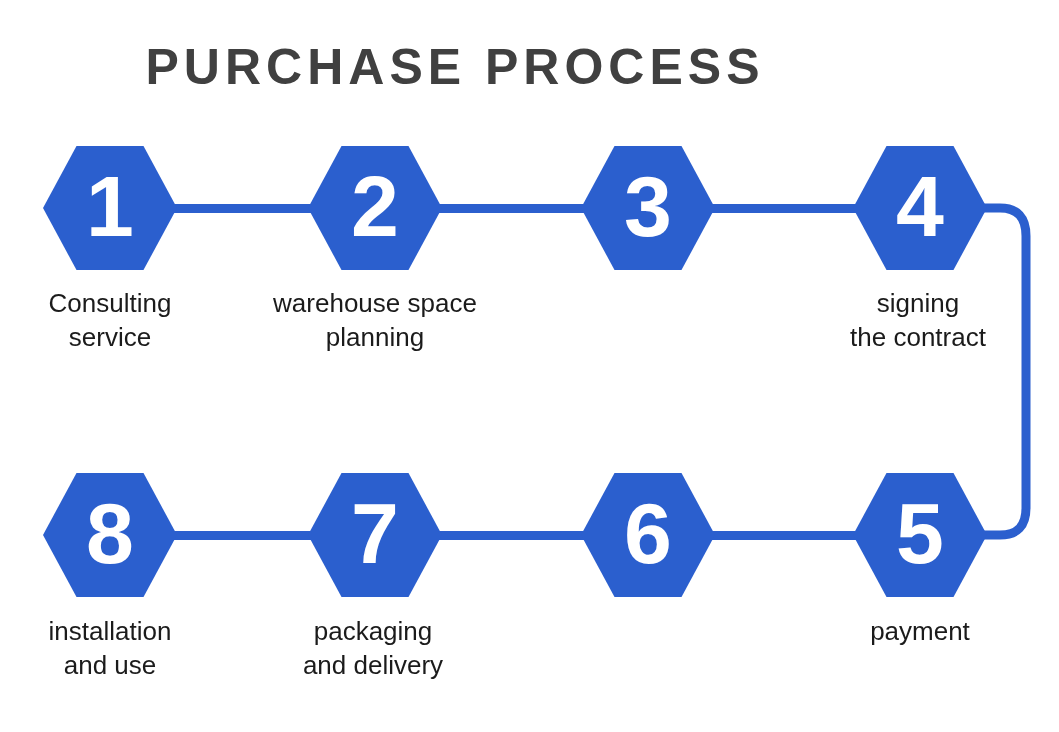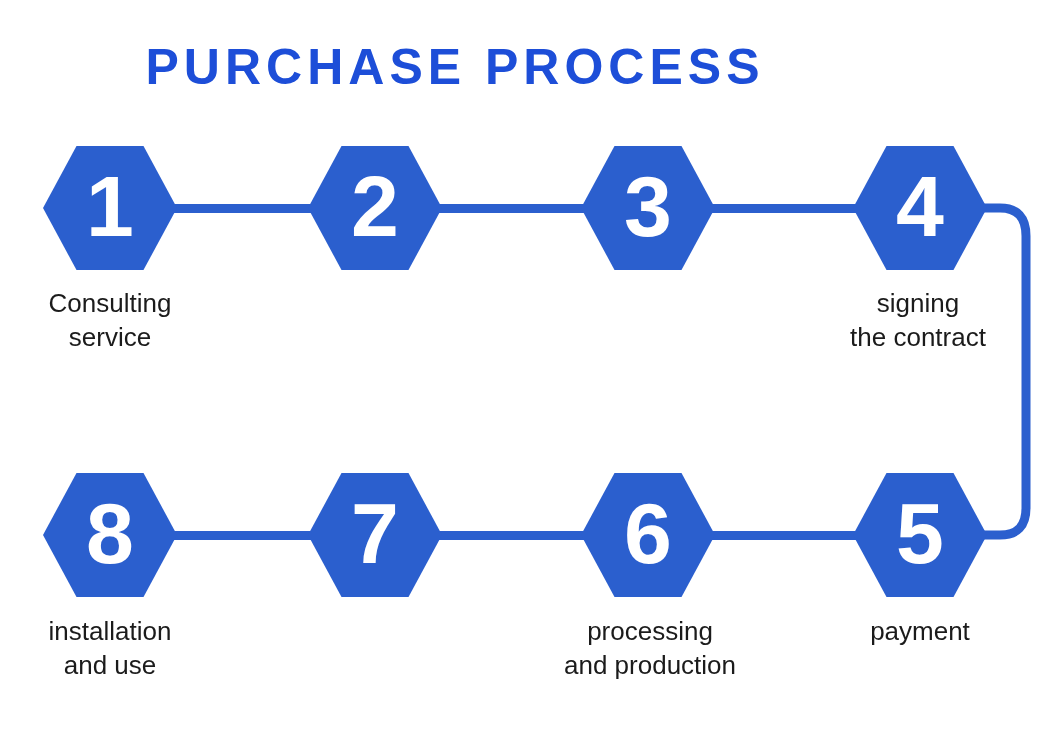--- a/index.html
+++ b/index.html
@@ -26,21 +26,21 @@
   
   .title {
     position: absolute;
     left: 0;
     top: 40px;
     width: 910px;
     text-align: center;
     font-size: 50px;
     font-weight: bold;
     letter-spacing: 5px;
-    color: #1d4ed8;
+    color: #404040;
     font-family: "Liberation Sans", sans-serif;
     line-height: 1.1;
     white-space: nowrap;
   }
 
   
   .connectors {
     position: absolute;
     left: 0;
     top: 0;
@@ -130,20 +130,22 @@
   </div>
   <div class="label row-top label-w" style="left:110px;">Consulting
 service</div>
 
   <div class="node" style="left:375px; top:208px;">
     <svg class="hex" viewBox="0 0 134 128" xmlns="http://www.w3.org/2000/svg">
       <polygon points="33.5,2 100.5,2 134,64 100.5,126 33.5,126 0,64" fill="#2B5FCE"></polygon>
     </svg>
     <div class="hex-num">2</div>
   </div>
+  <div class="label row-top label-w" style="left:375px;">warehouse space
+planning</div>
 
   <div class="node" style="left:648px; top:208px;">
     <svg class="hex" viewBox="0 0 134 128" xmlns="http://www.w3.org/2000/svg">
       <polygon points="33.5,2 100.5,2 134,64 100.5,126 33.5,126 0,64" fill="#2B5FCE"></polygon>
     </svg>
     <div class="hex-num">3</div>
   </div>
 
   <div class="node" style="left:920px; top:208px;">
     <svg class="hex" viewBox="0 0 134 128" xmlns="http://www.w3.org/2000/svg">
@@ -162,29 +164,29 @@
   </div>
   <div class="label row-bottom label-w" style="left:110px;">installation
 and use</div>
 
   <div class="node" style="left:375px; top:535px;">
     <svg class="hex" viewBox="0 0 134 128" xmlns="http://www.w3.org/2000/svg">
       <polygon points="33.5,2 100.5,2 134,64 100.5,126 33.5,126 0,64" fill="#2B5FCE"></polygon>
     </svg>
     <div class="hex-num">7</div>
   </div>
+  <div class="label row-bottom label-w" style="left:373px;">packaging
+and delivery</div>
 
   <div class="node" style="left:648px; top:535px;">
     <svg class="hex" viewBox="0 0 134 128" xmlns="http://www.w3.org/2000/svg">
       <polygon points="33.5,2 100.5,2 134,64 100.5,126 33.5,126 0,64" fill="#2B5FCE"></polygon>
     </svg>
     <div class="hex-num">6</div>
   </div>
-  <div class="label row-bottom label-w" style="left:650px;">processing
-and production</div>
 
   <div class="node" style="left:920px; top:535px;">
     <svg class="hex" viewBox="0 0 134 128" xmlns="http://www.w3.org/2000/svg">
       <polygon points="33.5,2 100.5,2 134,64 100.5,126 33.5,126 0,64" fill="#2B5FCE"></polygon>
     </svg>
     <div class="hex-num">5</div>
   </div>
   <div class="label row-bottom label-w" style="left:920px;">payment</div>
 
 </div>

